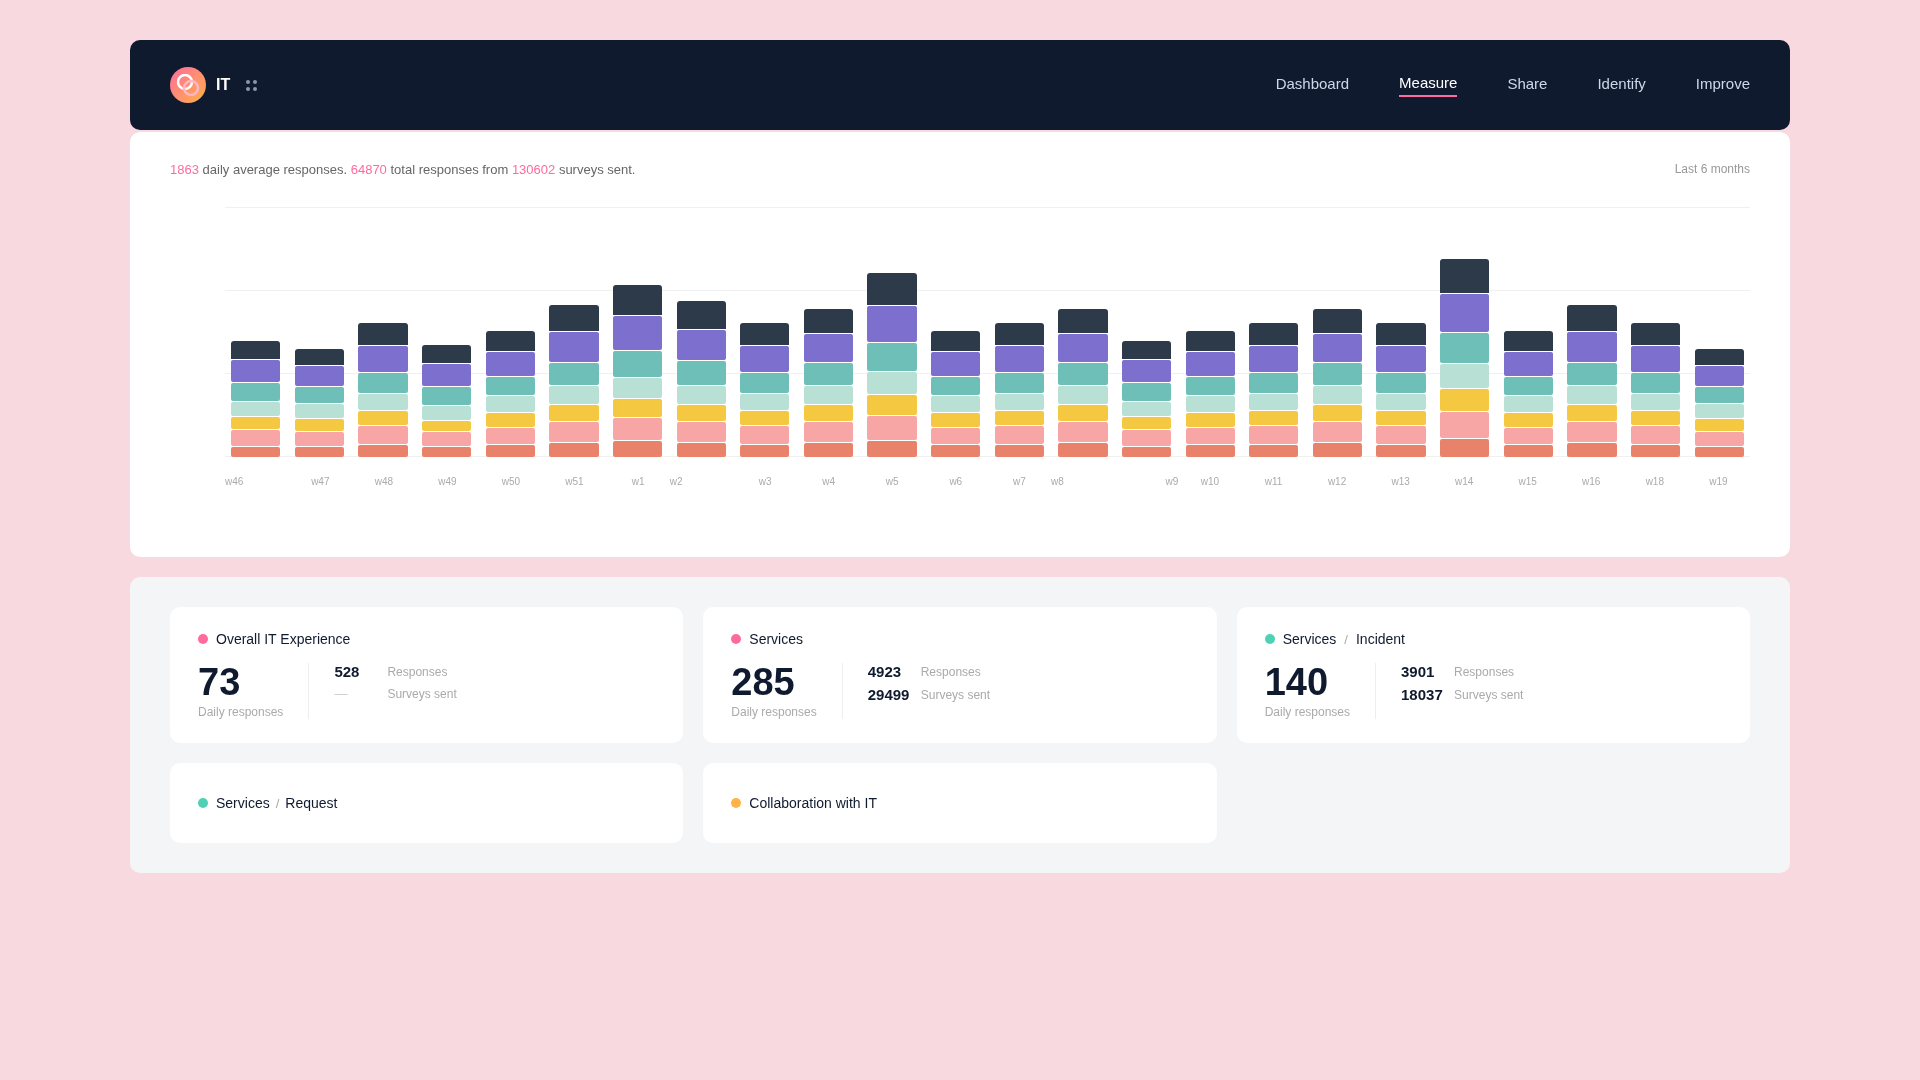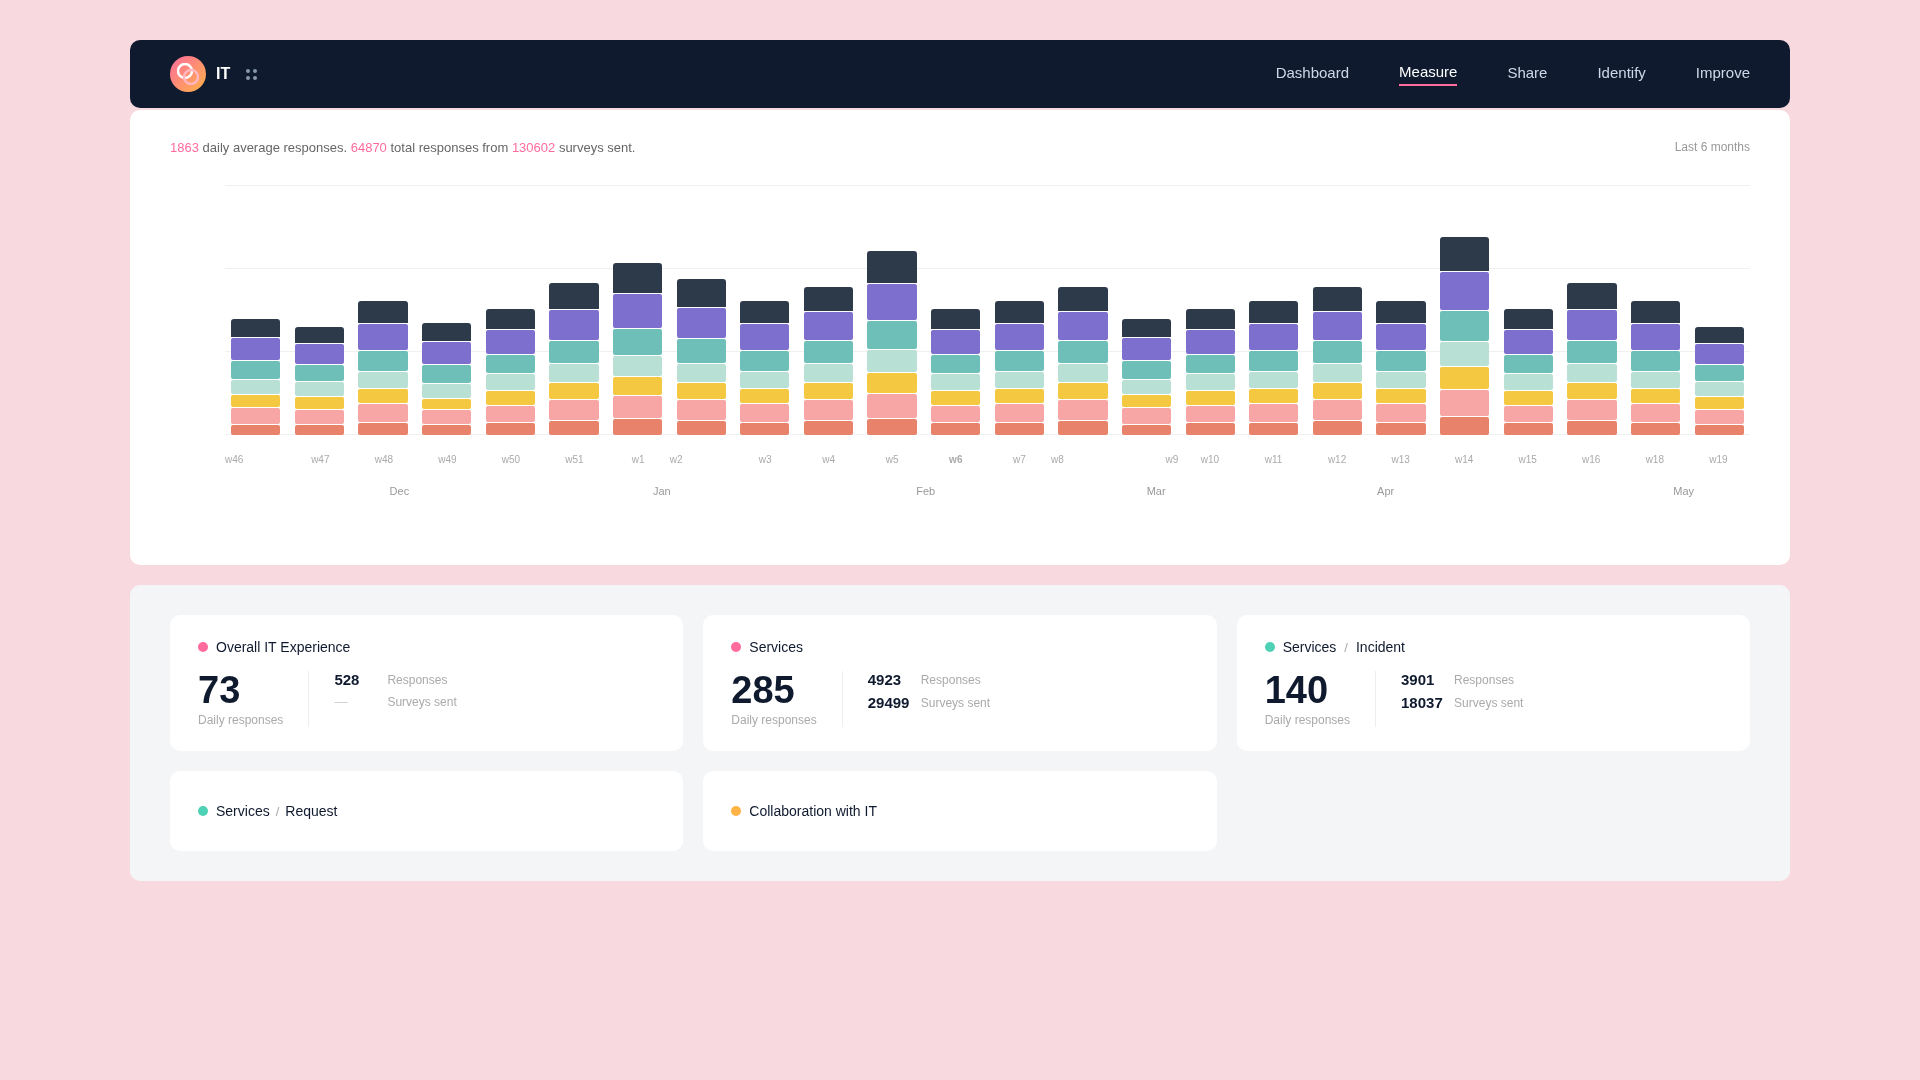--- a/index.html
+++ b/index.html
@@ -12,21 +12,21 @@
     .outer {
       padding: 40px 130px;
     }
     
     nav {
       background: #0f1a2e;
       border-radius: 10px;
       display: flex;
       align-items: center;
       padding: 0 40px;
-      height: 68px;
+      height: 90px;
     }
     .nav-logo {
       display: flex;
       align-items: center;
       gap: 10px;
       color: white;
       font-size: 16px;
       font-weight: 600;
       margin-right: auto;
     }
@@ -481,45 +481,37 @@
             <div style="flex: 1 1 0%; text-align: center; font-size: 10px; color: rgb(170, 170, 170);">w47</div>
             <div style="flex: 1 1 0%; text-align: center; font-size: 10px; color: rgb(170, 170, 170);">w48</div>
             <div style="flex: 1 1 0%; text-align: center; font-size: 10px; color: rgb(170, 170, 170);">w49</div>
             <div style="flex: 1 1 0%; text-align: center; font-size: 10px; color: rgb(170, 170, 170);">w50</div>
             <div style="flex: 1 1 0%; text-align: center; font-size: 10px; color: rgb(170, 170, 170);">w51</div>
             <div style="flex: 1 1 0%; text-align: center; font-size: 10px; color: rgb(170, 170, 170);">w1</div>
             <div style="flex: 1 1 0%; text-align: left; font-size: 10px; color: rgb(170, 170, 170);">w2</div>
             <div style="flex: 1 1 0%; text-align: center; font-size: 10px; color: rgb(170, 170, 170);">w3</div>
             <div style="flex: 1 1 0%; text-align: center; font-size: 10px; color: rgb(170, 170, 170);">w4</div>
             <div style="flex: 1 1 0%; text-align: center; font-size: 10px; color: rgb(170, 170, 170);">w5</div>
-            <div style="flex: 1 1 0%; text-align: center; font-size: 10px; color: rgb(170, 170, 170); font-weight: bold;">w6</div>
+            <div style="flex: 1 1 0%; text-align: center; font-size: 10px; color: rgb(170, 170, 170);">w6</div>
             <div style="flex: 1 1 0%; text-align: center; font-size: 10px; color: rgb(170, 170, 170);">w7</div>
             <div style="flex: 1 1 0%; text-align: left; font-size: 10px; color: rgb(170, 170, 170);">w8</div>
             <div style="flex: 1 1 0%; text-align: right; font-size: 10px; color: rgb(170, 170, 170);">w9</div>
             <div style="flex: 1 1 0%; text-align: center; font-size: 10px; color: rgb(170, 170, 170);">w10</div>
             <div style="flex: 1 1 0%; text-align: center; font-size: 10px; color: rgb(170, 170, 170);">w11</div>
             <div style="flex: 1 1 0%; text-align: center; font-size: 10px; color: rgb(170, 170, 170);">w12</div>
             <div style="flex: 1 1 0%; text-align: center; font-size: 10px; color: rgb(170, 170, 170);">w13</div>
             <div style="flex: 1 1 0%; text-align: center; font-size: 10px; color: rgb(170, 170, 170);">w14</div>
             <div style="flex: 1 1 0%; text-align: center; font-size: 10px; color: rgb(170, 170, 170);">w15</div>
             <div style="flex: 1 1 0%; text-align: center; font-size: 10px; color: rgb(170, 170, 170);">w16</div>
             <div style="flex: 1 1 0%; text-align: center; font-size: 10px; color: rgb(170, 170, 170);">w18</div>
             <div style="flex: 1 1 0%; text-align: center; font-size: 10px; color: rgb(170, 170, 170);">w19</div>
           </div>
       </div>
     </div>
 
-    <div style="margin-left: 55px; display: flex; margin-top: -10px; margin-bottom: 20px; position: relative; width: 100%; height: 20px;" id="month-labels">
-        <span style="position: absolute; left: 10.4167%; font-size: 11px; color: rgb(153, 153, 153);">Dec</span>
-        <span style="position: absolute; left: 27.0833%; font-size: 11px; color: rgb(153, 153, 153);">Jan</span>
-        <span style="position: absolute; left: 43.75%; font-size: 11px; color: rgb(153, 153, 153);">Feb</span>
-        <span style="position: absolute; left: 58.3333%; font-size: 11px; color: rgb(153, 153, 153);">Mar</span>
-        <span style="position: absolute; left: 72.9167%; font-size: 11px; color: rgb(153, 153, 153);">Apr</span>
-        <span style="position: absolute; left: 91.6667%; font-size: 11px; color: rgb(153, 153, 153);">May</span>
-      </div>
   </div>
 
   <div class="section-bg">
     <div class="cards-grid">
 
       <div class="card">
         <div class="card-header">
           <div class="card-dot" style="background:#ff6b9d;"></div>
           <span class="card-title">Overall IT Experience</span>
         </div>

